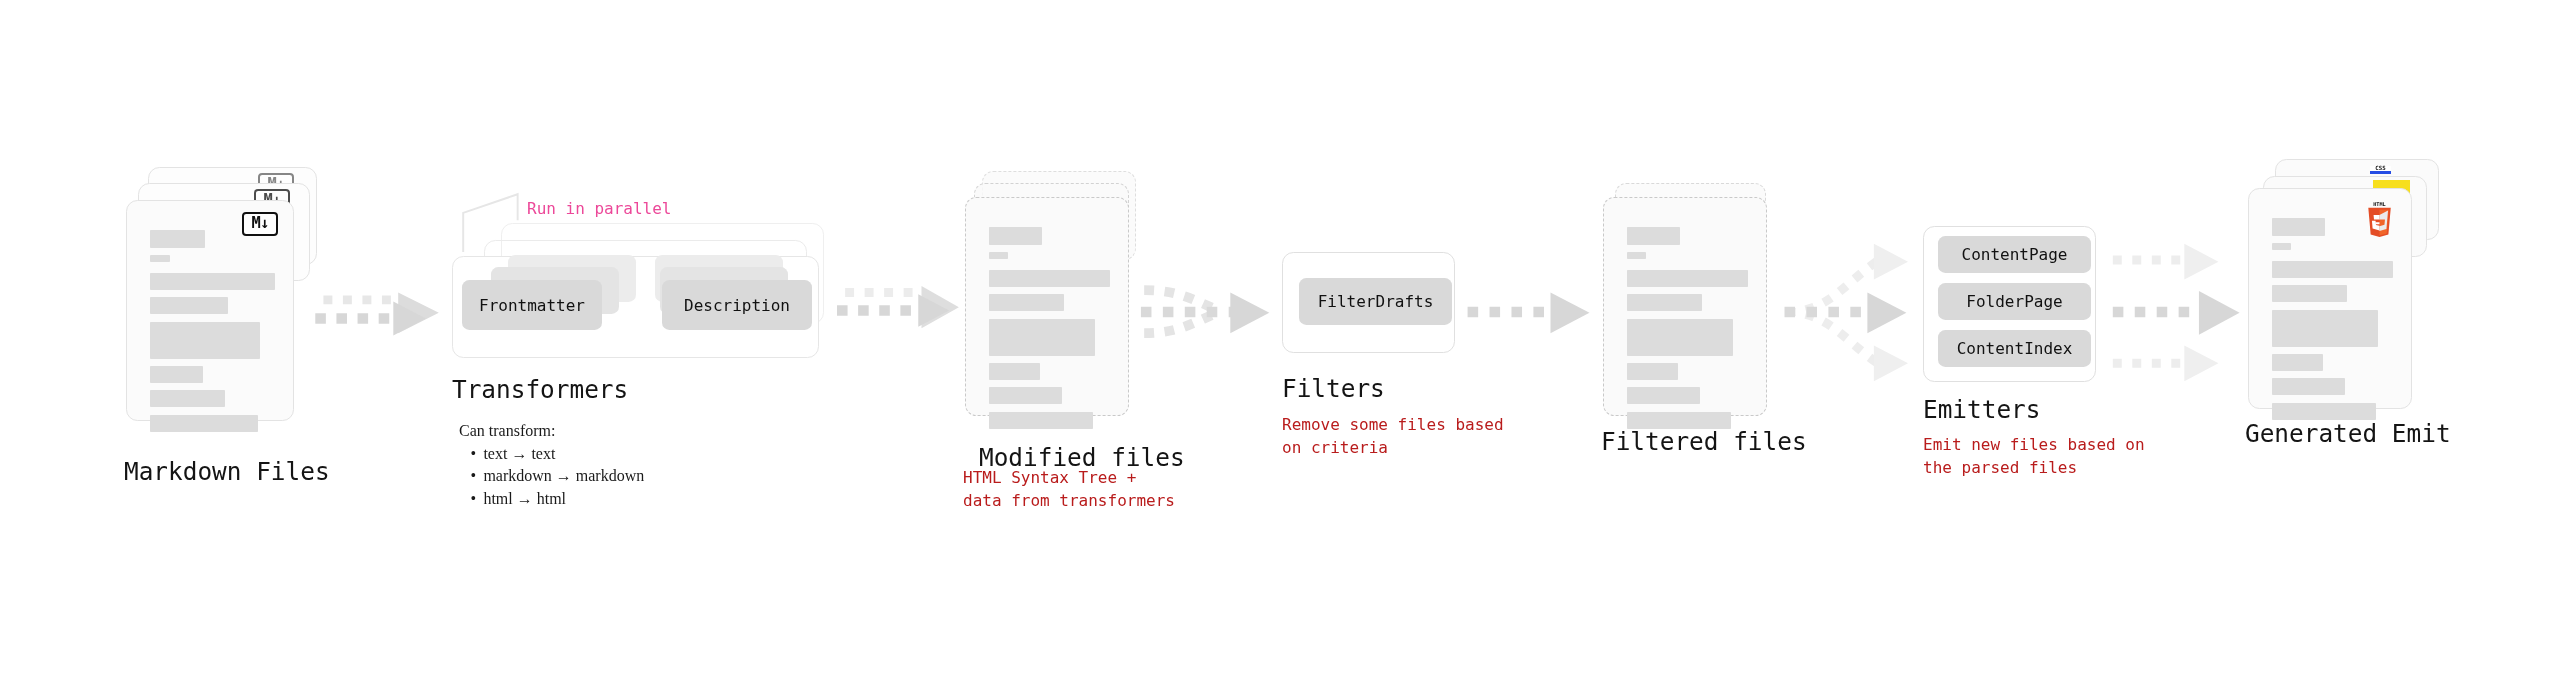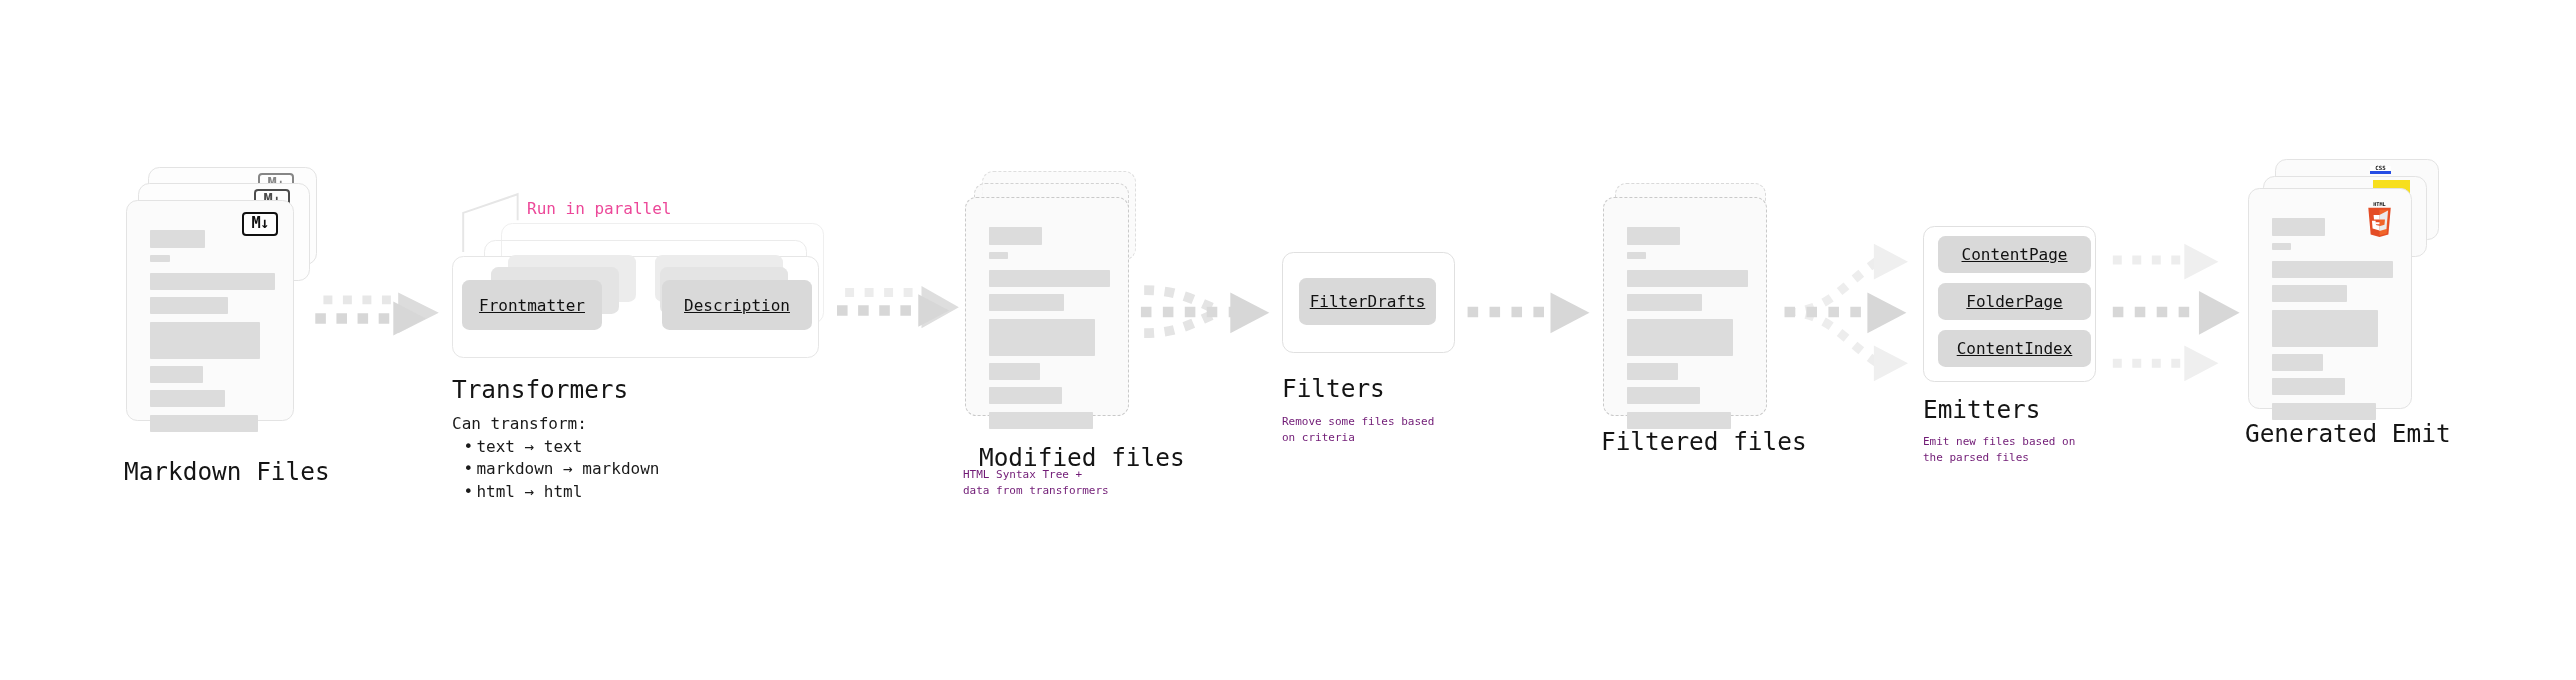--- a/index.html
+++ b/index.html
@@ -89,33 +89,34 @@
   
   .caption-title {
     position: absolute;
     font-size: 24.4px;
     letter-spacing: 0px;
     color: #141414;
     white-space: nowrap;
   }
   .caption-desc {
     position: absolute;
-    font-size: 11px;
+    font-size: 16px;
     line-height: 1.42;
-    color: #701a75;
+    color: #b91c1c;
     white-space: pre-line;
   }
   .caption-list {
     position: absolute;
     font-size: 16px;
     line-height: 1.42;
     color: #1a1a1a;
-    margin: 0;
+    margin: 7px;
     padding: 0;
     list-style: none;
+    font-family: Liberation Serif, serif;
   }
   .caption-list li.lead { margin-left: 0; }
   .caption-list li.bullet { margin-left: 11.4px; }
   .caption-list li.bullet::before {
     content: "\2022";
     display: inline-block;
     width: 13px;
     color: #1a1a1a;
   }
 
@@ -134,21 +135,20 @@
     position: absolute;
     background: #d9d9d9;
     border-radius: 7.3px;
     display: flex;
     align-items: center;
     justify-content: center;
     font-size: 16px;
     color: #111;
     white-space: nowrap;
     box-sizing: border-box;
-    text-decoration: underline;
   }
   .pill.g1 { background: #ececec; color: transparent; }
   .pill.g2 { background: #e4e4e4; color: transparent; }
 
   .parallel-label {
     position: absolute;
     font-size: 16px;
     color: #ec4899;
     white-space: nowrap;
   }
@@ -284,21 +284,21 @@
         <div class="ln w86"></div>
       </div>
     </div>
   </div>
   <div class="caption-title" style="left:963px; top:443px;margin-left:16px;">Modified files</div>
   <div class="caption-desc" style="left:963px; top:467px;">HTML Syntax Tree +
 data from transformers</div>
 
   <div>
     <div class="group-box" style="left:1282px; top:252px; width:173px; height:101px;"></div>
-    <div class="pill" style="left:1299px; top:278px; width:137px; height:47px;">FilterDrafts</div>
+    <div class="pill" style="left:1299px; top:278px; width:153px; height:47px;">FilterDrafts</div>
   </div>
   <div class="caption-title" style="left:1282px; top:374px;">Filters</div>
   <div class="caption-desc" style="left:1282px; top:414px;">Remove some files based
 on criteria</div>
 
   <div class="card-stack">
     <div class="card dashed" style="left:1615px; top:183px; width:151px; height:81px; opacity:.7;"></div>
     <div class="card dashed" style="left:1603px; top:197px; width:164px; height:219px;">
       <div class="lines">
         <div class="ln h-title"></div>

